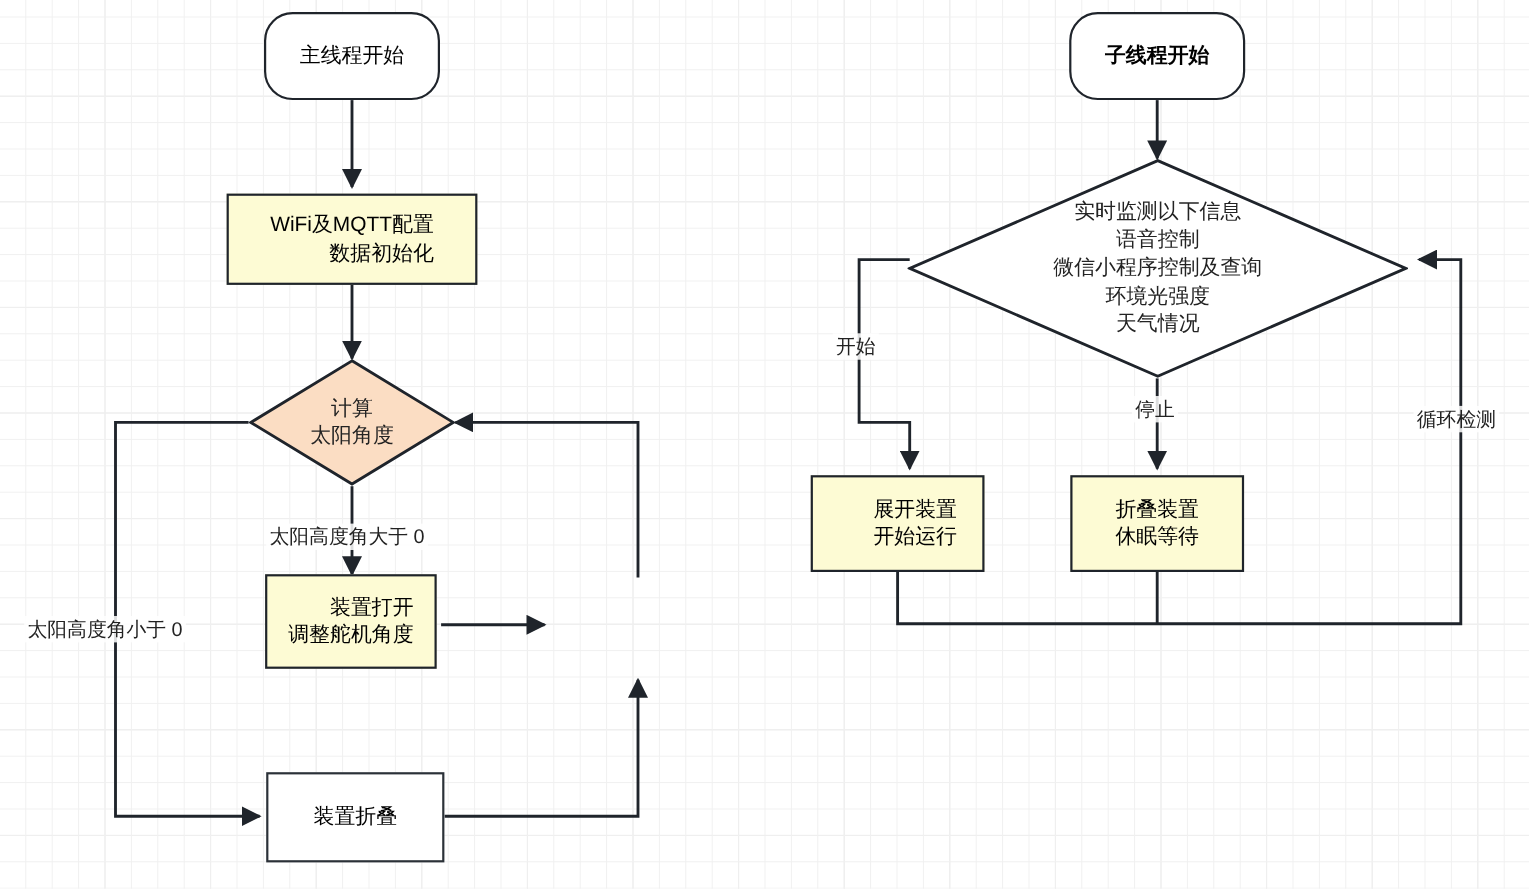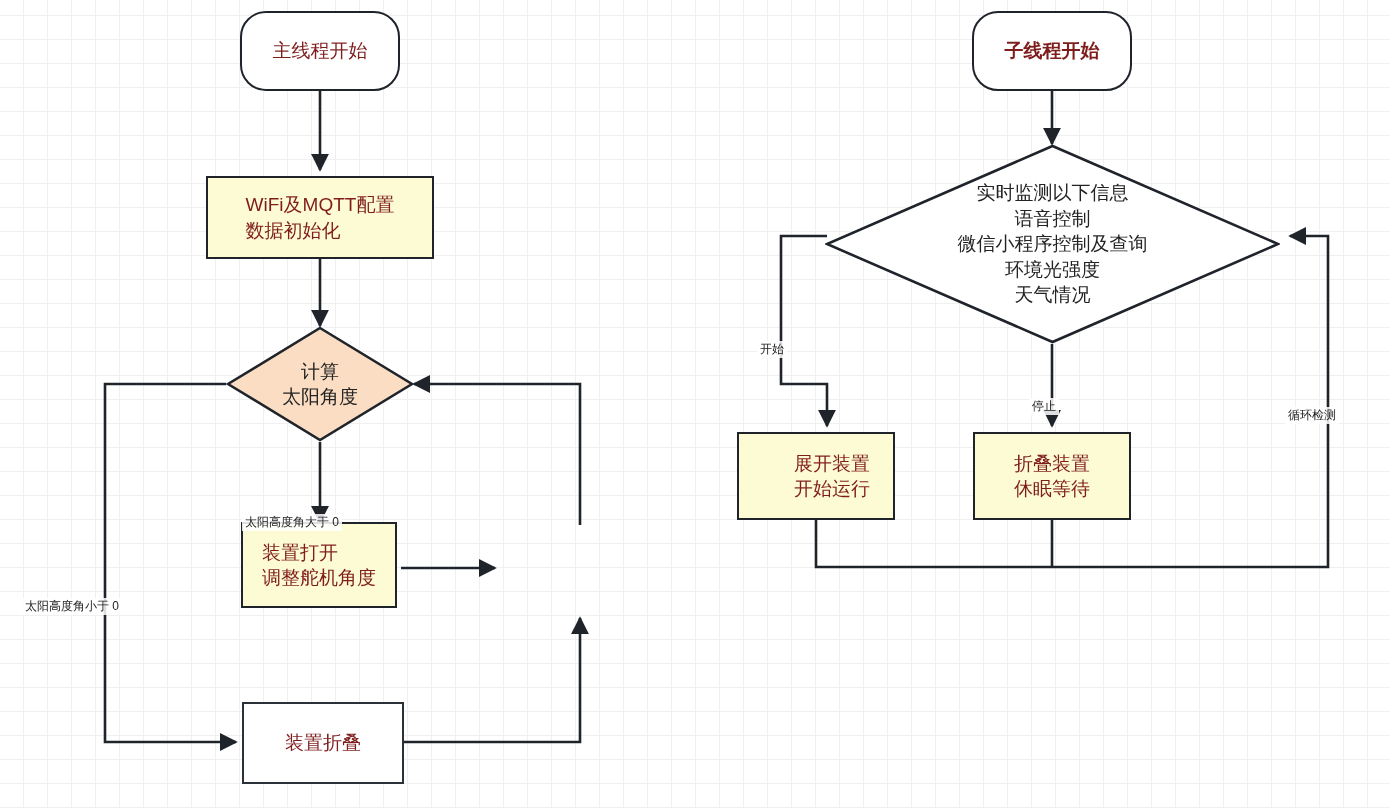--- a/index.html
+++ b/index.html
@@ -29,22 +29,22 @@
     width: 1390px;
     height: 808px;
     pointer-events: none;
   }
   .node {
     position: absolute;
     box-sizing: border-box;
     display: flex;
     align-items: center;
     justify-content: center;
-    text-align: left;
-    color: #7f1d1d;
+    text-align: right;
+    color: #000000;
     font-size: 19px;
     line-height: 1.32;
     white-space: pre-line;
     z-index: 3;
   }
   .terminator {
     border: 2.6px solid #1f242b;
     border-radius: 26px;
     background: #ffffff;
   }
@@ -71,26 +71,25 @@
     text-align: center;
     color: #232323;
     font-size: 19px;
     line-height: 1.34;
     white-space: pre-line;
     z-index: 3;
   }
   .edge-label {
     position: absolute;
     color: #222222;
-    font-size: 12px;
+    font-size: 18px;
     background: rgba(255,255,255,0.85);
     padding: 0 3px;
     white-space: nowrap;
     z-index: 4;
-    margin-top: 38px;
   }
 </style>
 </head>
 <body>
 
 <div id="canvas">
 
   <svg id="wires" viewBox="0 0 1390 808" xmlns="http://www.w3.org/2000/svg">
     <defs>
       <marker id="arrow" viewBox="0 0 10 10" refX="9" refY="5" markerWidth="7" markerHeight="7" orient="auto-start-reverse">

